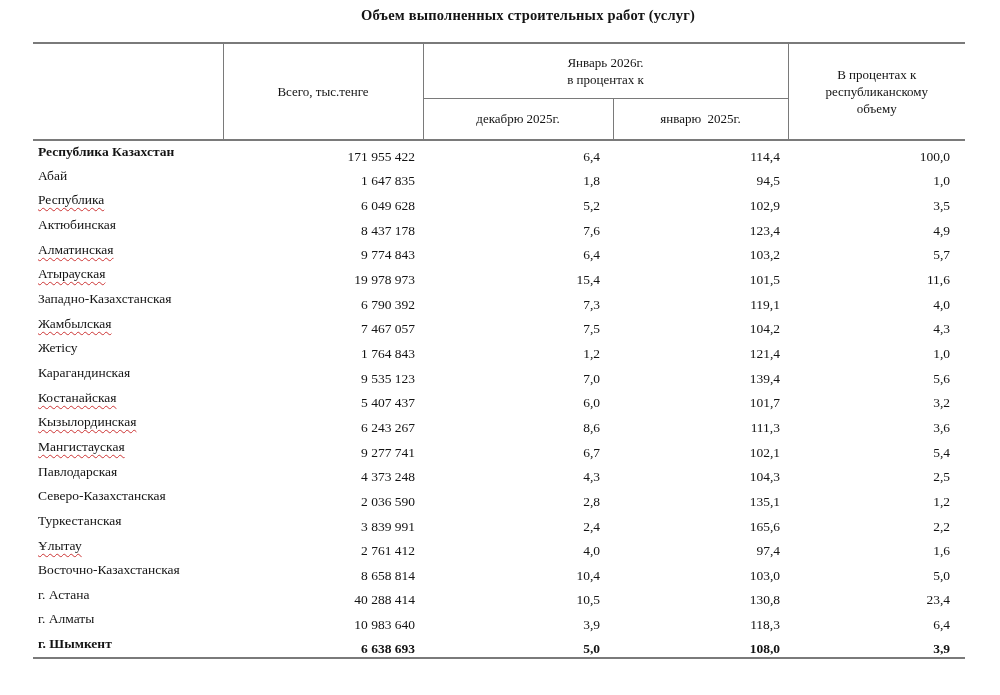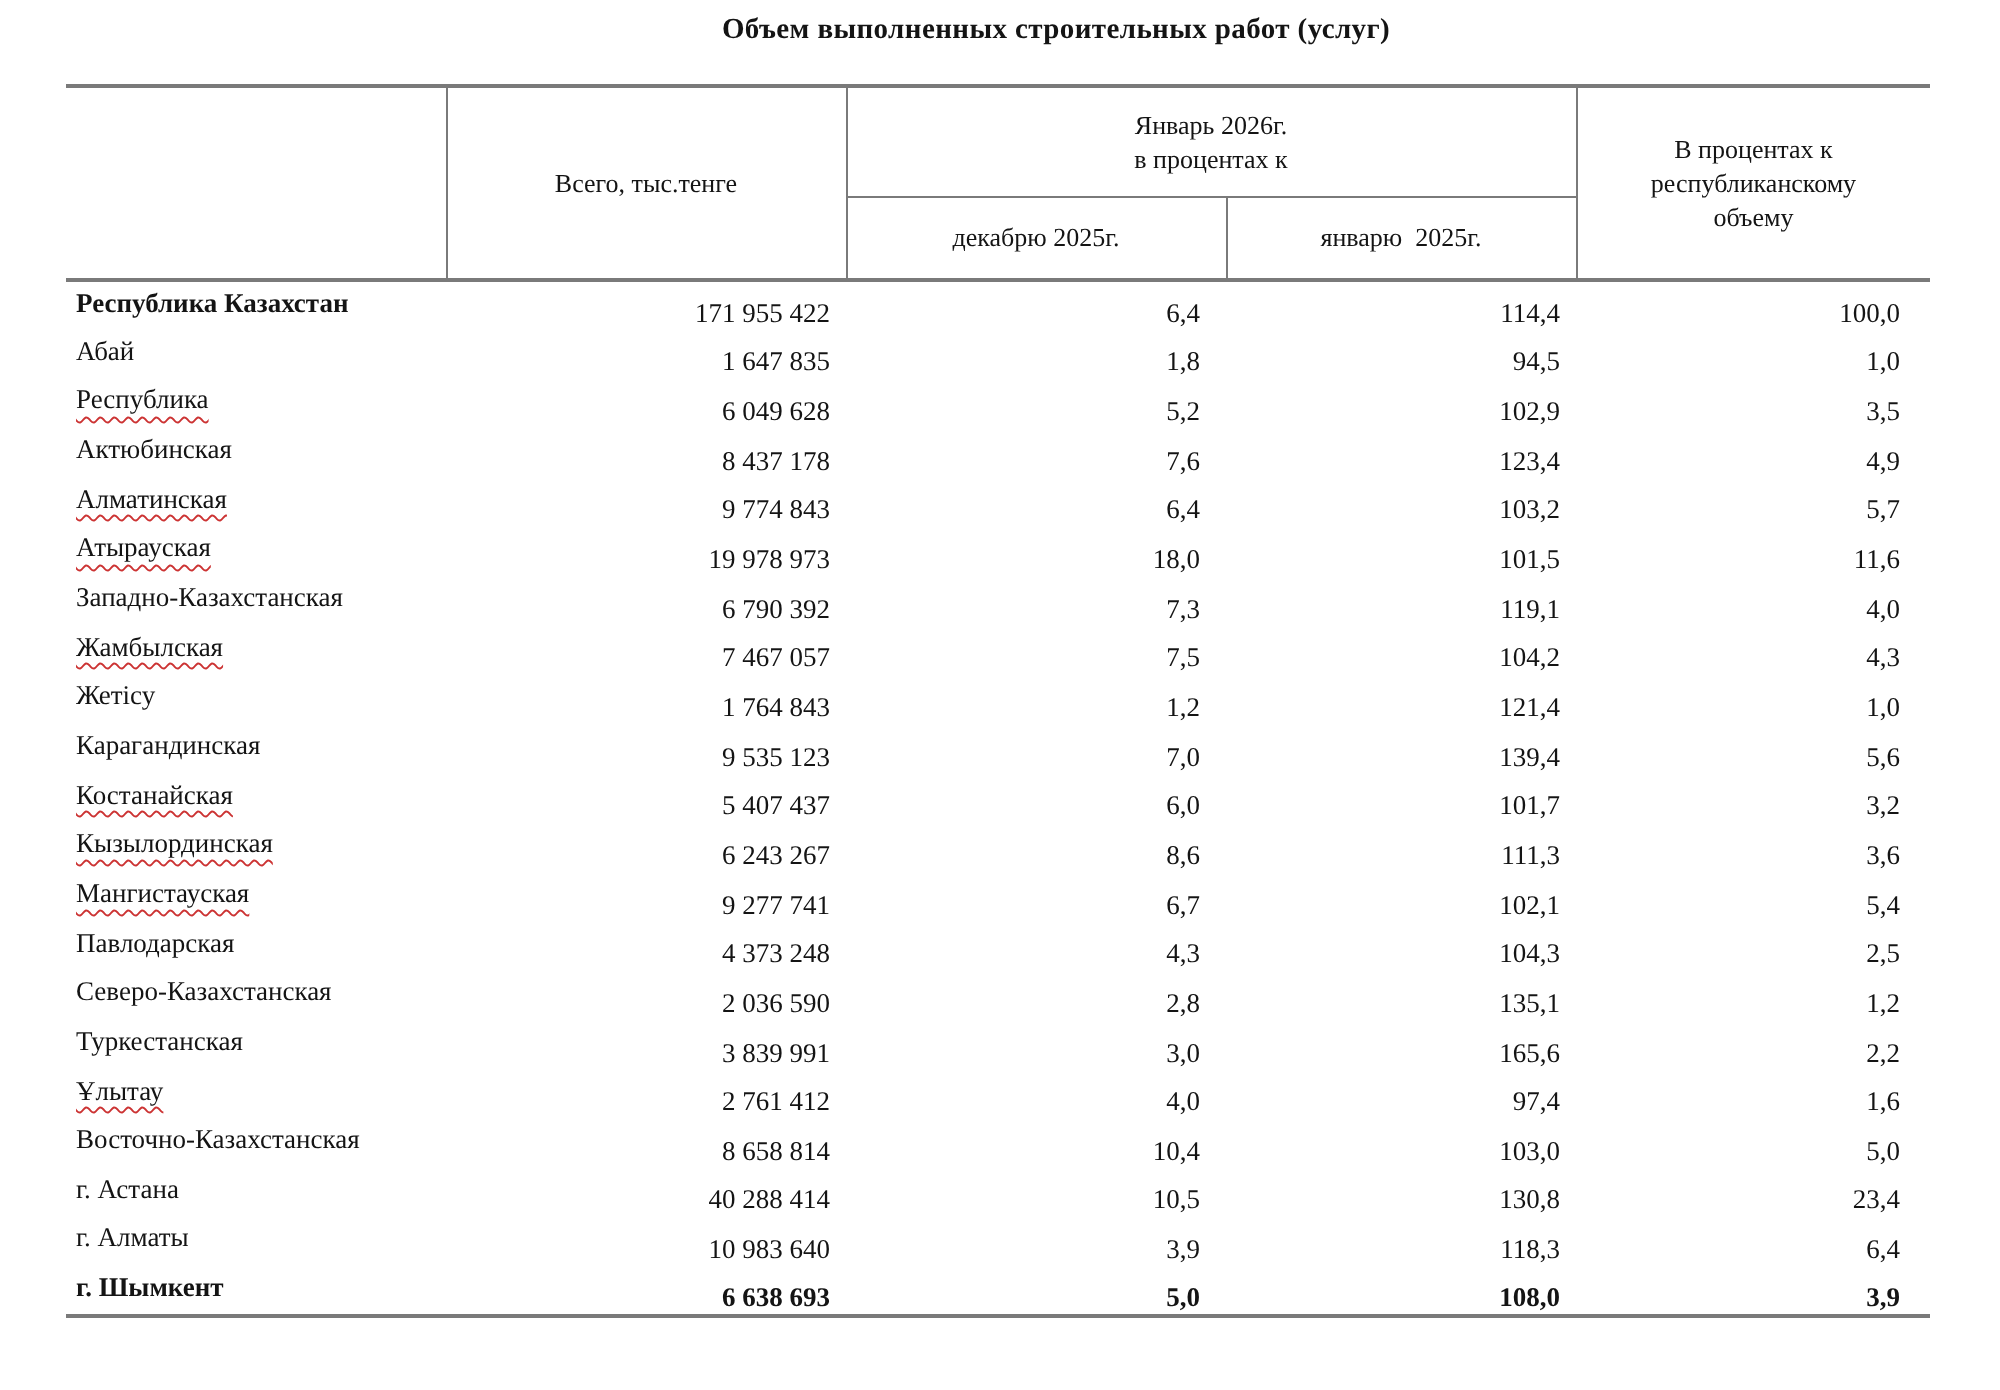--- a/index.html
+++ b/index.html
@@ -148,21 +148,21 @@
     <td class="num c-dec">6,4</td>
     <td class="num c-jan">103,2</td>
     <td class="num c-share">5,7</td>
   </tr>
 
   <tr class="body-row">
     <td class="name-cell">
       <span class="region squiggle">Атырауская</span>
     </td>
     <td class="num c-total">19 978 973</td>
-    <td class="num c-dec">18,0</td>
+    <td class="num c-dec">15,4</td>
     <td class="num c-jan">101,5</td>
     <td class="num c-share">11,6</td>
   </tr>
 
   <tr class="body-row">
     <td class="name-cell">
       <span class="region">Западно-Казахстанская</span>
     </td>
     <td class="num c-total">6 790 392</td>
     <td class="num c-dec">7,3</td>
@@ -248,21 +248,21 @@
     <td class="num c-dec">2,8</td>
     <td class="num c-jan">135,1</td>
     <td class="num c-share">1,2</td>
   </tr>
 
   <tr class="body-row">
     <td class="name-cell">
       <span class="region">Туркестанская</span>
     </td>
     <td class="num c-total">3 839 991</td>
-    <td class="num c-dec">3,0</td>
+    <td class="num c-dec">2,4</td>
     <td class="num c-jan">165,6</td>
     <td class="num c-share">2,2</td>
   </tr>
 
   <tr class="body-row">
     <td class="name-cell">
       <span class="region squiggle">Ұлытау</span>
     </td>
     <td class="num c-total">2 761 412</td>
     <td class="num c-dec">4,0</td>

